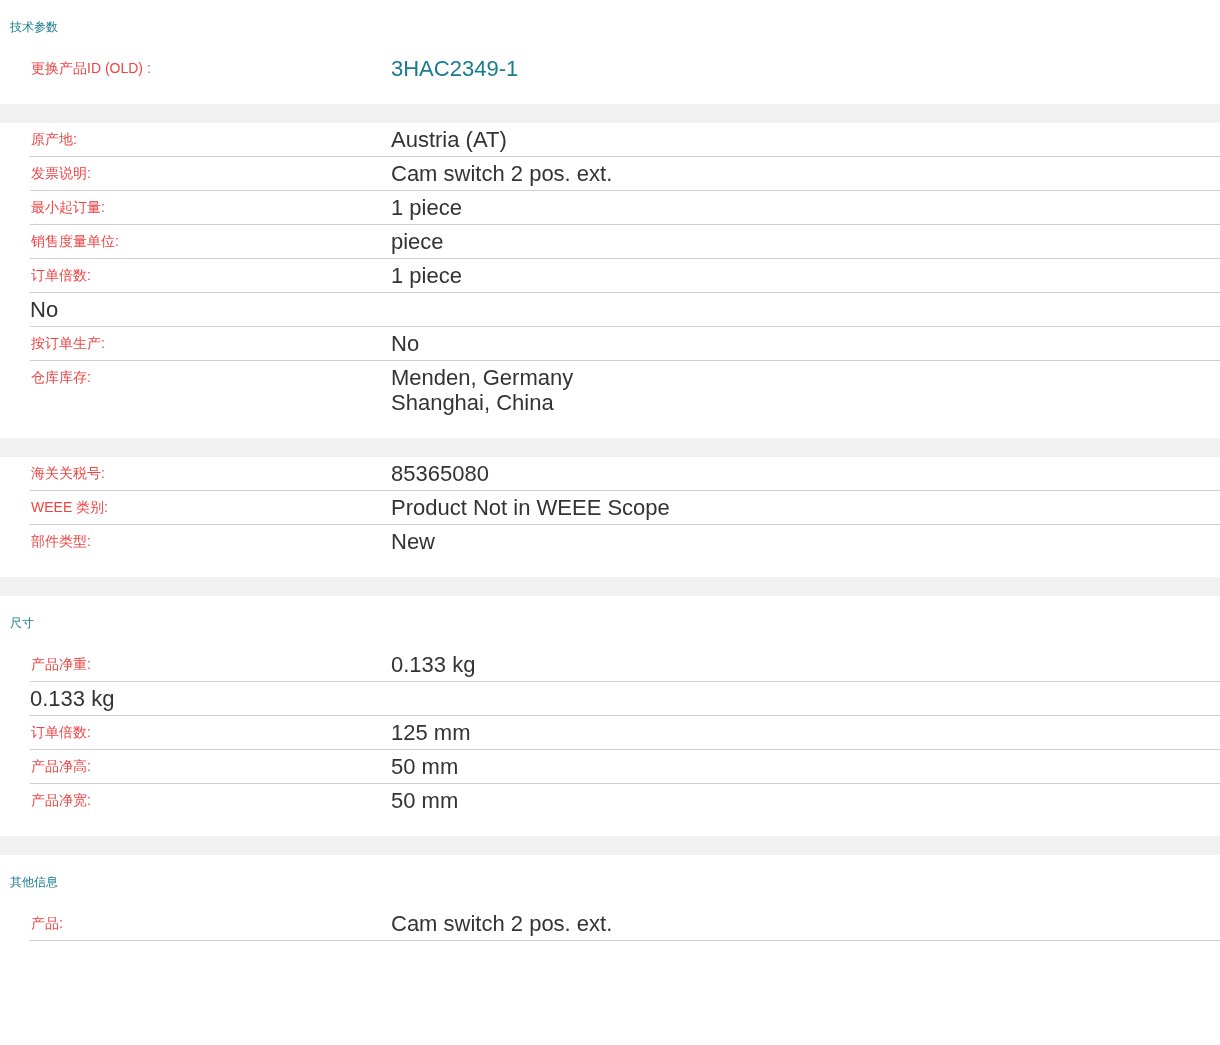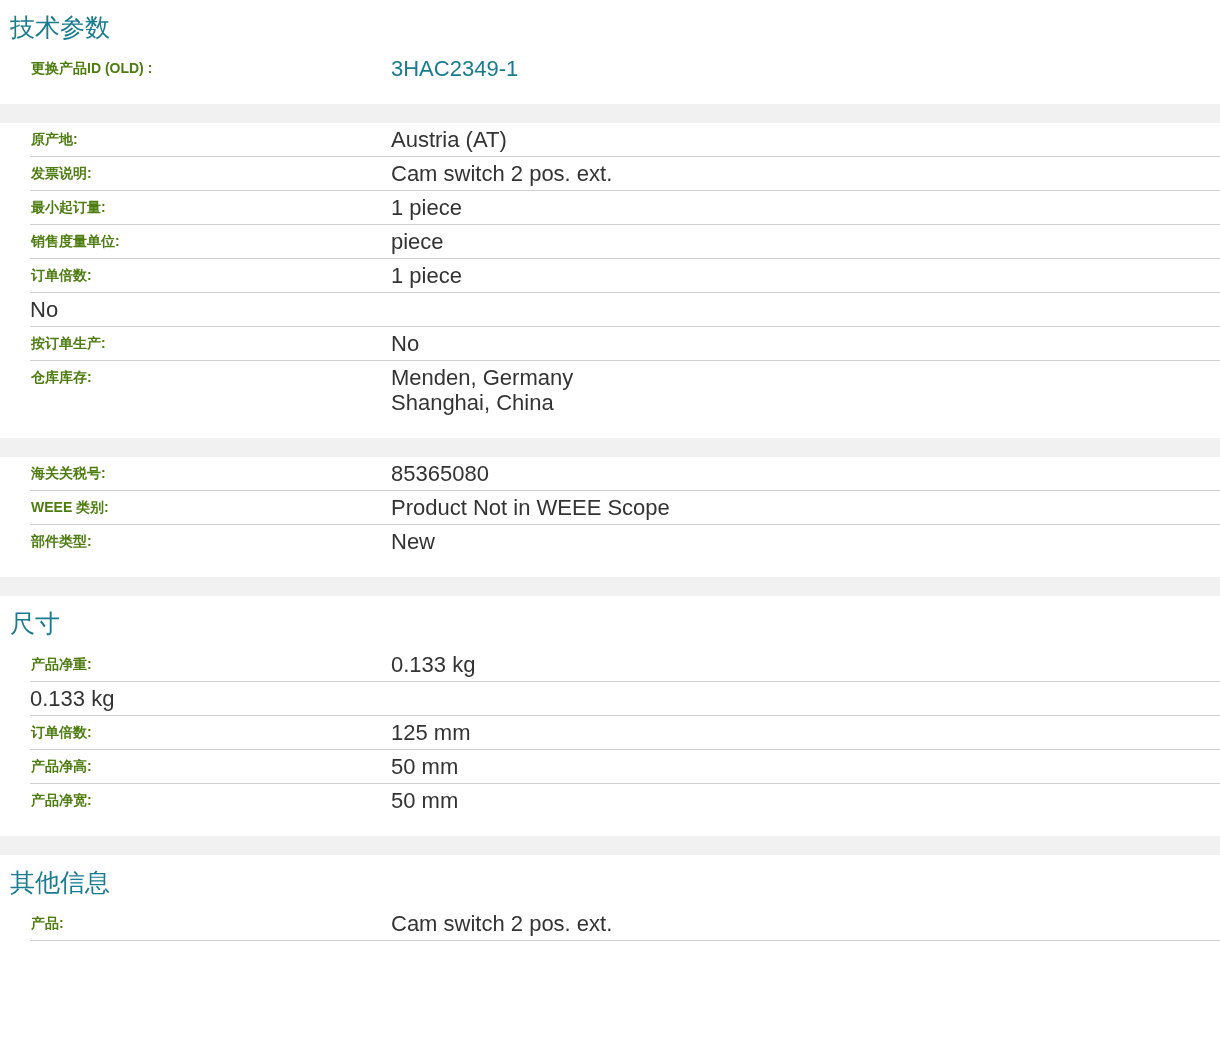--- a/index.html
+++ b/index.html
@@ -9,21 +9,21 @@
     font-family: "Liberation Sans", "DejaVu Sans", sans-serif;
   }
   body {
     width: 1220px;
     min-height: 1045px;
     position: relative;
   }
   .section-title {
     margin: 0;
     padding: 15px 0 13px 10px;
-    font-size: 25px;
+    font-size: 12px;
     line-height: 24px;
     font-weight: 400;
     color: #187b8e;
   }
   .rows {
     margin-left: 30px;
     padding-bottom: 19px;
   }
   .row {
     display: flex;
@@ -32,22 +32,22 @@
     line-height: 21px;
   }
   .row + .row {
     border-top: 1px solid #cfcfcf;
   }
   .row .label {
     width: 360px;
     flex: 0 0 360px;
     padding-left: 1px;
     font-size: 14px;
-    font-weight: 700;
-    color: #4d7c0f;
+    font-weight: 400;
+    color: #ef4444;
   }
   .row .value {
     font-size: 22px;
     color: #333333;
   }
   .row .value .line2 {
     margin-top: 4px;
   }
   .row .value a {
     color: #187b8e;

